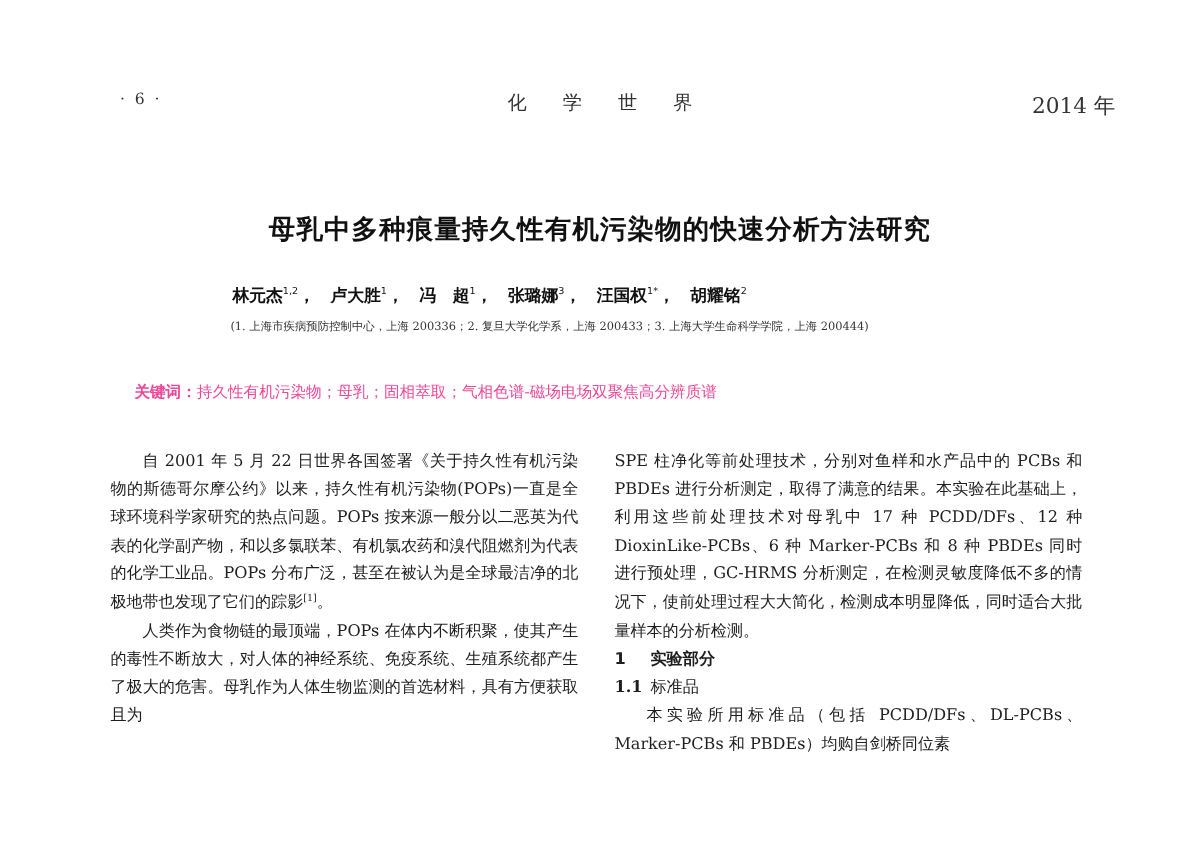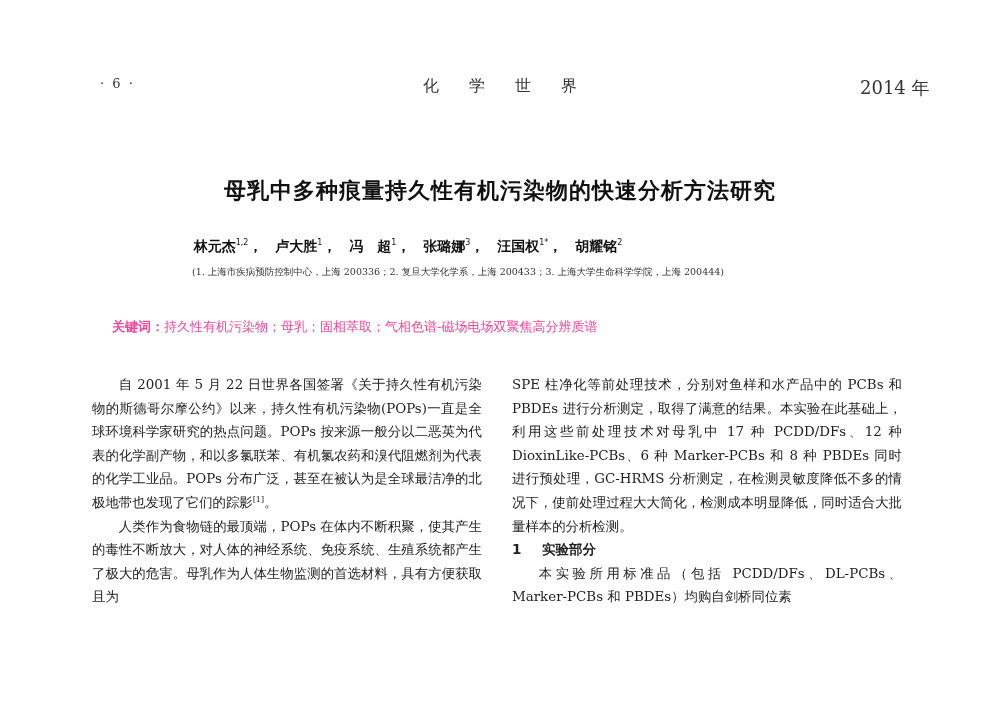--- a/index.html
+++ b/index.html
@@ -83,16 +83,17 @@
   </div>
 
   <div class="col col-left">
     <p class="indent"><span>自 2001 年 5 月 22 日世界各国签署《关于持久性有机污染物的斯德哥尔摩公约》以来，持久性有机污染物(POPs)一直是全球环境科学家研究的热点问题。POPs 按来源一般分以二恶英为代表的化学副产物，和以多氯联苯、有机氯农药和溴代阻燃剂为代表的化学工业品。POPs 分布广泛，甚至在被认为是全球最洁净的北极地带也发现了它们的踪影</span><sup>[1]</sup><span>。</span></p>
     <p class="indent"><span>人类作为食物链的最顶端，POPs 在体内不断积聚，使其产生的毒性不断放大，对人体的神经系统、免疫系统、生殖系统都产生了极大的危害。母乳作为人体生物监测的首选材料，具有方便获取且为</span></p>
   </div>
 
   <div class="col col-right">
     <p>SPE 柱净化等前处理技术，分别对鱼样和水产品中的 PCBs 和 PBDEs 进行分析测定，取得了满意的结果。本实验在此基础上，利用这些前处理技术对母乳中 17 种 PCDD/DFs、12 种 DioxinLike-PCBs、6 种 Marker-PCBs 和 8 种 PBDEs 同时进行预处理，GC-HRMS 分析测定，在检测灵敏度降低不多的情况下，使前处理过程大大简化，检测成本明显降低，同时适合大批量样本的分析检测。</p>
     <p class="section-heading"><span class="sec-num">1</span><span>实验部分</span></p>
+    <p class="subsection-heading"><span class="sec-num">1.1</span><span>标准品</span></p>
     <p class="indent">本实验所用标准品（包括 PCDD/DFs、DL-PCBs、Marker-PCBs 和 PBDEs）均购自剑桥同位素</p>
   </div>
 
 </div>
 
 </body></html>

